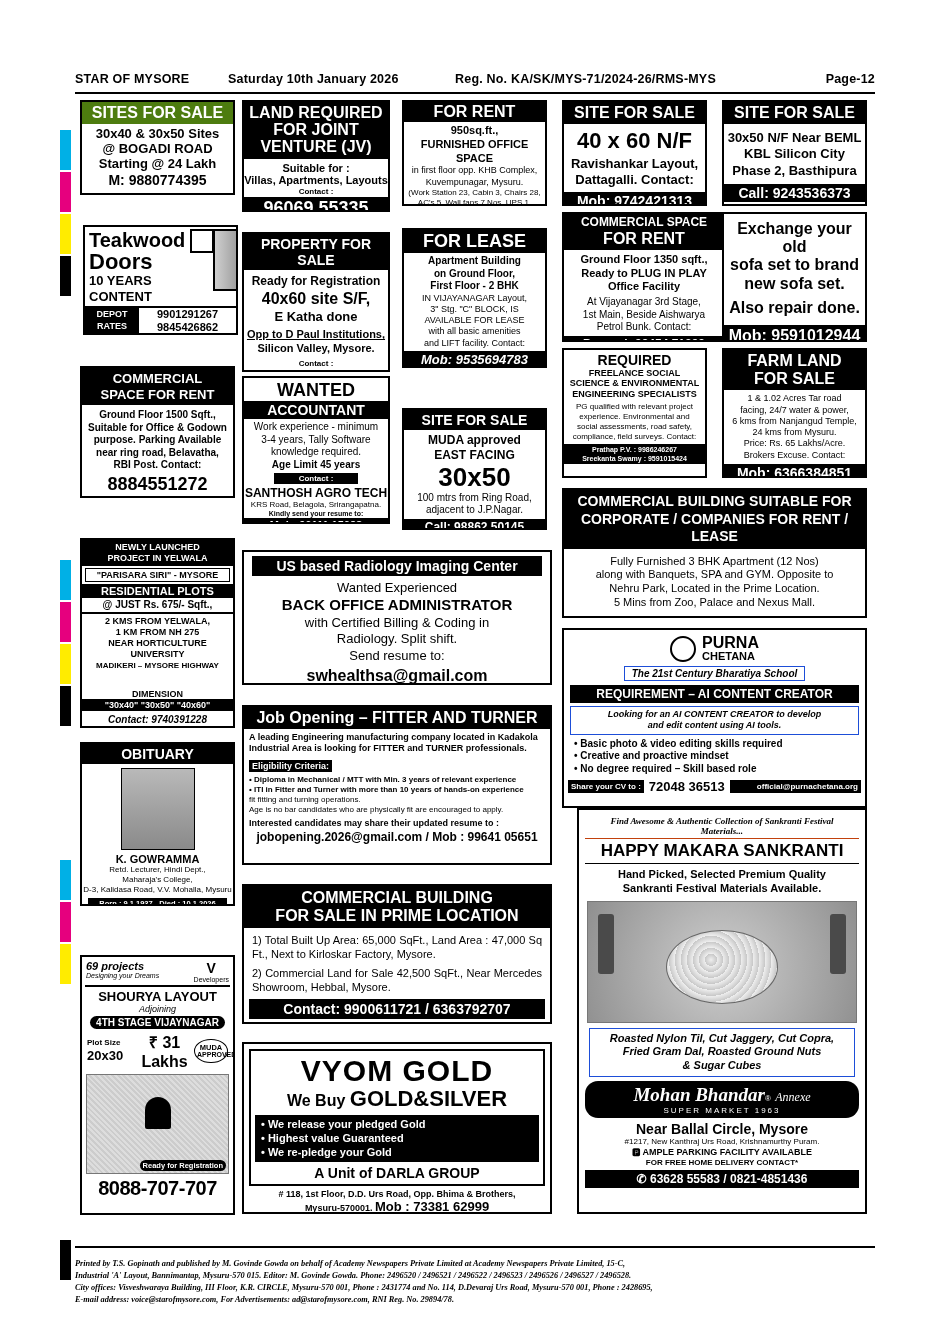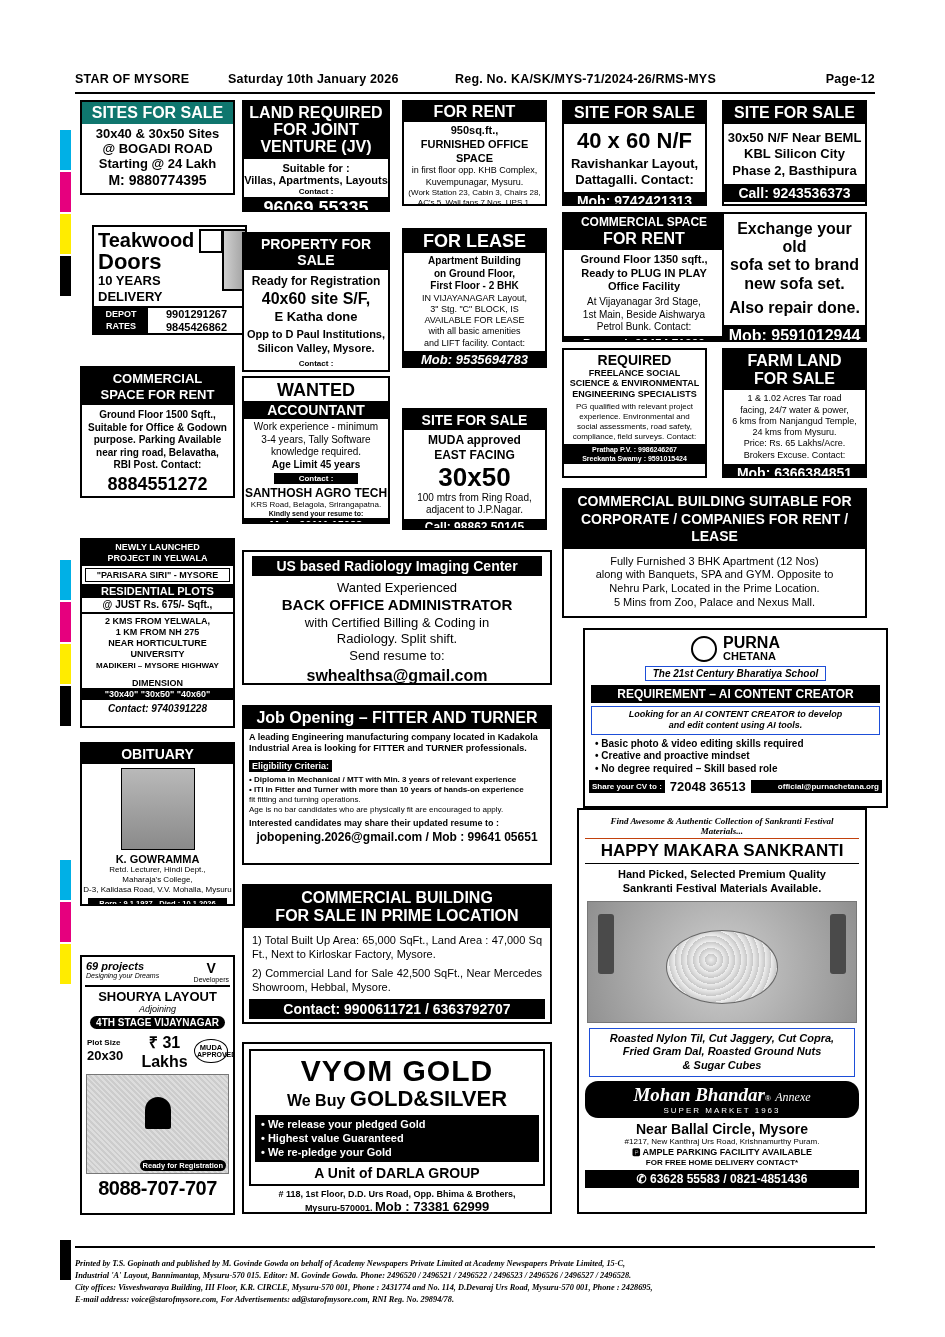--- a/index.html
+++ b/index.html
@@ -16,21 +16,21 @@
   .cb-c{background:#00b0e6;} .cb-m{background:#e6007e;} .cb-y{background:#ffec00;} .cb-k{background:#000;}
   .ad{position:absolute;box-sizing:border-box;border:2px solid #000;background:#fff;overflow:hidden;}
   .cen{text-align:center;}
   .b{font-weight:bold;}
   .blk{background:#000;color:#fff;}
   .tiny{font-size:7px;}
   .x7{font-size:7.5px;} .x8{font-size:8px;} .x9{font-size:9px;} .x10{font-size:10px;}
   .x11{font-size:11px;} .x12{font-size:12px;} .x13{font-size:13px;} .x14{font-size:14px;}
   .x16{font-size:16px;} .x18{font-size:18px;} .x20{font-size:20px;} .x22{font-size:22px;}
   .lh1{line-height:1.06;} .lh11{line-height:1.14;} .lh12{line-height:1.25;}
-  .hdrbar{background:#0f766e;color:#fff;font-weight:bold;text-align:center;}
+  .hdrbar{background:#4d7c0f;color:#fff;font-weight:bold;text-align:center;}
   .sep{height:2px;background:#000;margin:2px 0;}
   .serif{font-family:"Liberation Serif",serif;}
   .ital{font-style:italic;}
   .footer{position:absolute;left:75px;top:1258px;width:800px;font-size:8.3px;line-height:1.45;font-style:italic;font-weight:bold;font-family:"Liberation Serif",serif;}
   .boxline{border:1px solid #1d4ed8;font-style:italic;}
   .inbox{border:1px solid #000;padding:1px 3px;}
   .revbar{background:#000;color:#fff;padding:1px 3px;}
   .photo{background:linear-gradient(180deg,#b9b9b9,#8a8a8a);}
   .grad{background:repeating-linear-gradient(45deg,#ddd,#ddd 2px,#ccc 2px,#ccc 4px);}
 </style>
@@ -63,29 +63,29 @@
   <div class="ad" style="left:80px;top:100px;width:155px;height:95px;">
     <div class="hdrbar x16" style="padding:2px 0;">SITES FOR SALE</div>
     <div class="cen b x13 lh11" style="padding-top:3px;">
       <div>30x40 &amp; 30x50 Sites</div>
       <div>@ BOGADI ROAD</div>
       <div>Starting @ 24 Lakh</div>
       <div class="x14" style="margin-top:2px;">M: 9880774395</div>
     </div>
   </div>
 
-  <div class="ad" style="left:92px;top:225px;width:155px;height:110px;">
+  <div class="ad" style="left:83px;top:225px;width:155px;height:110px;">
     <div style="position:relative;height:62px;">
       <div class="b x20" style="position:absolute;left:4px;top:2px;">Teakwood</div>
       <div class="b x22" style="position:absolute;left:4px;top:22px;">Doors</div>
       <div style="position:absolute;left:105px;top:2px;width:20px;height:20px;border:2px solid #000;"></div>
       <div style="position:absolute;left:128px;top:2px;width:24px;height:58px;border:2px solid #000;background:linear-gradient(90deg,#cfcfcf,#9a9a9a);"></div>
       <div class="b x13" style="position:absolute;left:4px;top:46px;">10 YEARS</div>
     </div>
-    <div class="b x13" style="padding-left:4px;">DELIVERY</div>
+    <div class="b x13" style="padding-left:4px;">CONTENT</div>
     <div style="display:flex;align-items:center;border-top:2px solid #000;margin-top:2px;">
       <div class="blk b x9 cen" style="width:54px;line-height:1.25;padding:1px 0;">
         <div>DEPOT</div>
         <div>RATES</div>
       </div>
       <div class="b x11 cen lh11" style="flex:1;">
         <div>9901291267</div>
         <div>9845426862</div>
       </div>
     </div>
@@ -118,21 +118,21 @@
     <div class="blk b cen x11" style="padding:1px 0;">RESIDENTIAL PLOTS</div>
     <div class="cen b x10" style="margin-top:1px;">@ JUST Rs. 675/- Sqft.,</div>
     <div class="sep"></div>
     <div class="cen b x9 lh12">
       <div>2 KMS FROM YELWALA,</div>
       <div>1 KM FROM NH 275</div>
       <div>NEAR HORTICULTURE</div>
       <div>UNIVERSITY</div>
       <div class="x8">MADIKERI – MYSORE HIGHWAY</div>
     </div>
-    <div class="cen b x9" style="margin-top:7px;">DIMENSION</div>
+    <div class="cen b x9" style="margin-top:18px;">DIMENSION</div>
     <div class="blk b cen x9" style="padding:1px 0;">"30x40" "30x50" "40x60"</div>
     <div class="cen b x10 ital" style="margin-top:3px;">Contact: 9740391228</div>
   </div>
 
   <div class="ad" style="left:80px;top:742px;width:155px;height:164px;">
     <div class="blk b cen x14" style="padding:2px 0;">OBITUARY</div>
     <div class="cen" style="padding-top:4px;">
       <div class="photo" style="margin:0 auto;width:72px;height:80px;border:1px solid #000;"></div>
     </div>
     <div class="cen b x11" style="margin-top:3px;">K. GOWRAMMA</div>
@@ -191,21 +191,21 @@
     <div class="cen x8 b" style="margin-top:1px;">Contact :</div>
     <div class="blk b cen x18" style="margin-top:1px;padding:1px 0;">96069 55335</div>
   </div>
 
   <div class="ad" style="left:242px;top:232px;width:148px;height:140px;">
     <div class="blk b cen x14" style="padding:2px 0;">PROPERTY FOR SALE</div>
     <div class="cen b x12 lh12" style="padding-top:4px;">
       <div>Ready for Registration</div>
       <div class="x16">40x60 site S/F,</div>
       <div class="x13">E Katha done</div>
-      <div class="x11" style="margin-top:3px;">Opp to D Paul Institutions,</div>
+      <div class="x11" style="margin-top:3px;text-decoration:underline;">Opp to D Paul Institutions,</div>
       <div class="x11">Silicon Valley, Mysore.</div>
     </div>
     <div class="cen x8 b" style="margin-top:3px;">Contact :</div>
     <div class="cen b x11">94494 32688 / 98450 28519</div>
   </div>
 
   <div class="ad" style="left:242px;top:376px;width:148px;height:148px;">
     <div class="cen b x18" style="padding-top:2px;">WANTED</div>
     <div class="blk b cen x14" style="padding:1px 0;">ACCOUNTANT</div>
     <div class="cen x10 lh12" style="padding-top:2px;">
@@ -418,21 +418,21 @@
     </div>
     <div class="cen x11 lh12" style="padding-top:6px;">
       <div>Fully Furnished 3 BHK Apartment (12 Nos)</div>
       <div>along with Banquets, SPA and GYM. Opposite to</div>
       <div>Nehru Park, Located in the Prime Location.</div>
       <div>5 Mins from Zoo, Palace and Nexus Mall.</div>
     </div>
     <div class="blk b cen x14" style="padding:2px 0;margin:6px 5px 0;">Contact: 9900611721 / 6363792707</div>
   </div>
 
-  <div class="ad" style="left:562px;top:628px;width:305px;height:180px;margin-left:21px;">
+  <div class="ad" style="left:562px;top:628px;width:305px;height:180px;">
     <div style="display:flex;justify-content:center;align-items:center;padding-top:5px;">
       <div style="width:22px;height:22px;border:2px solid #000;border-radius:50%;margin-right:6px;"></div>
       <div>
         <div class="b x16" style="line-height:1;">PURNA</div>
         <div class="b x11" style="line-height:1;">CHETANA</div>
       </div>
     </div>
     <div class="cen b x10 boxline" style="margin:4px 60px;padding:1px 0;">The 21st Century Bharatiya School</div>
     <div class="blk b cen x12" style="margin:0 6px;padding:2px 0;">REQUIREMENT – AI CONTENT CREATOR</div>
     <div class="boxline cen b x9 lh12" style="margin:3px 6px;padding:2px 0;">

